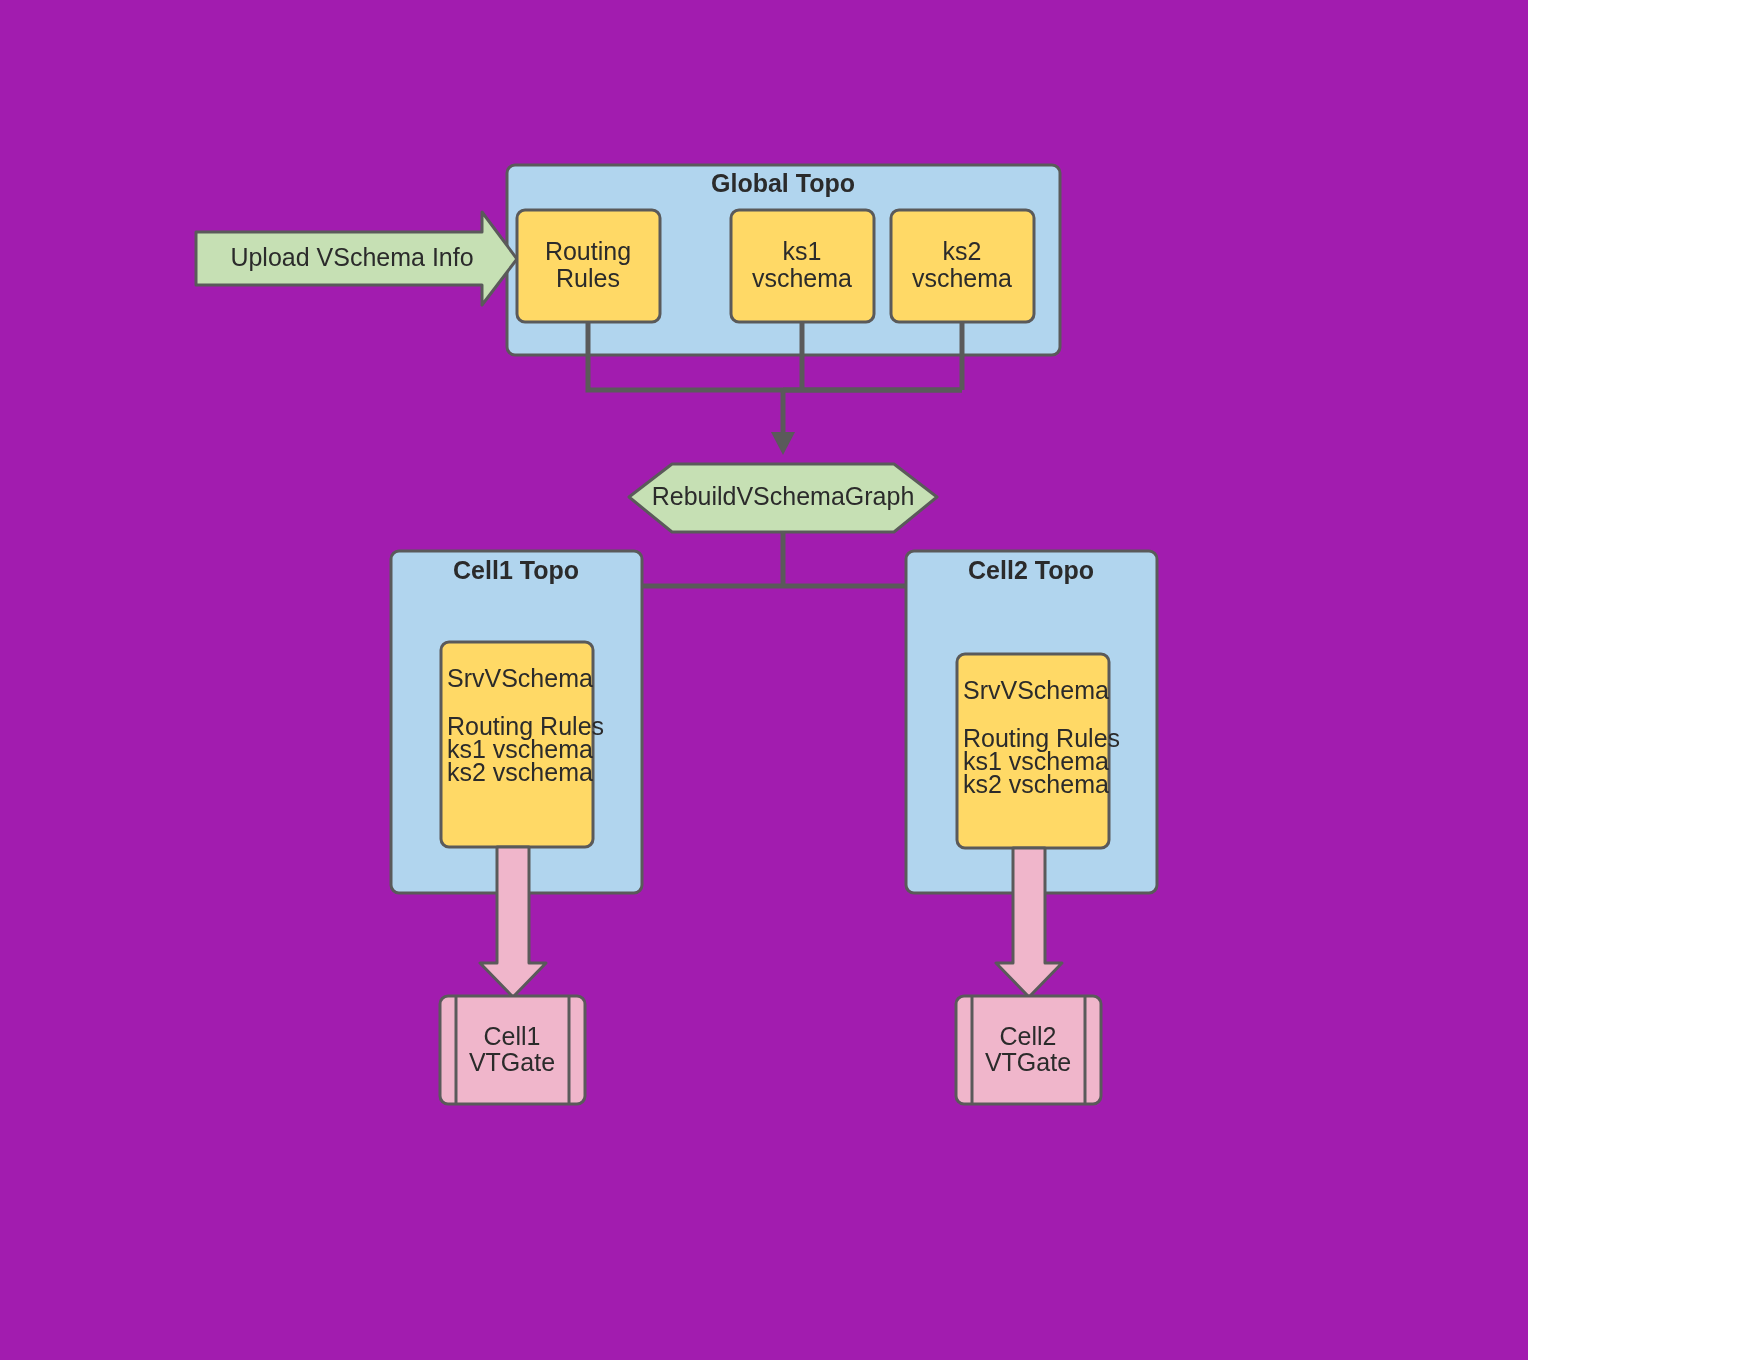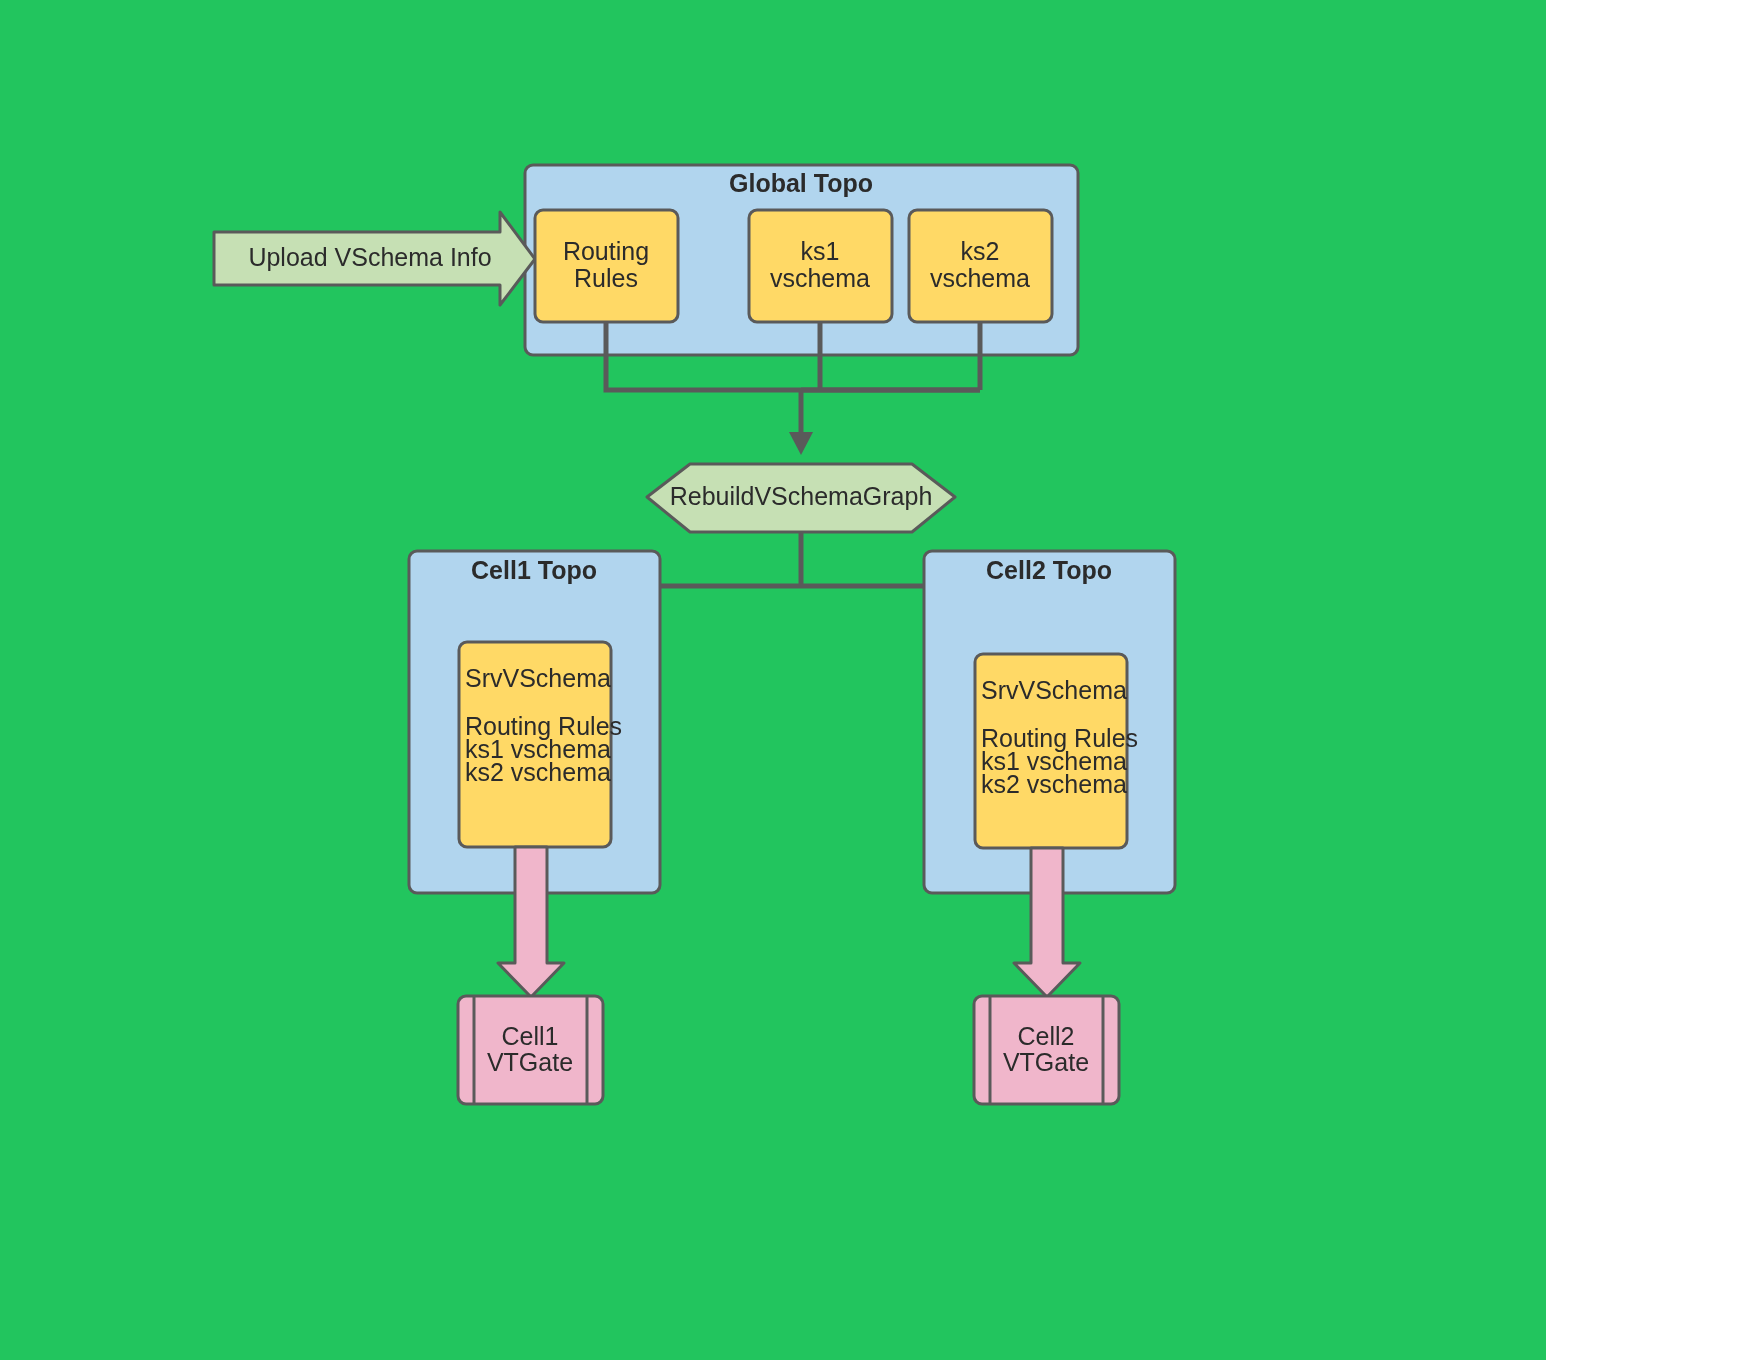--- a/index.html
+++ b/index.html
@@ -10,22 +10,21 @@
   body {
     width: 1760px;
     height: 1360px;
     font-family: "Liberation Sans", sans-serif;
     overflow: hidden;
   }
   #diagram-root {
     position: relative;
     width: 1528px;
     height: 1360px;
-    background: #22c55e;
-    padding-left: 18px;
+    background: #a21caf;
   }
   svg#diagram {
     display: block;
     width: 1760px;
     height: 1360px;
   }
   .shape-fill-blue   { fill: #b1d5ee; }
   .shape-fill-yellow { fill: #ffd966; }
   .shape-fill-green  { fill: #c6e0b4; }
   .shape-fill-pink   { fill: #f0b6cb; }

